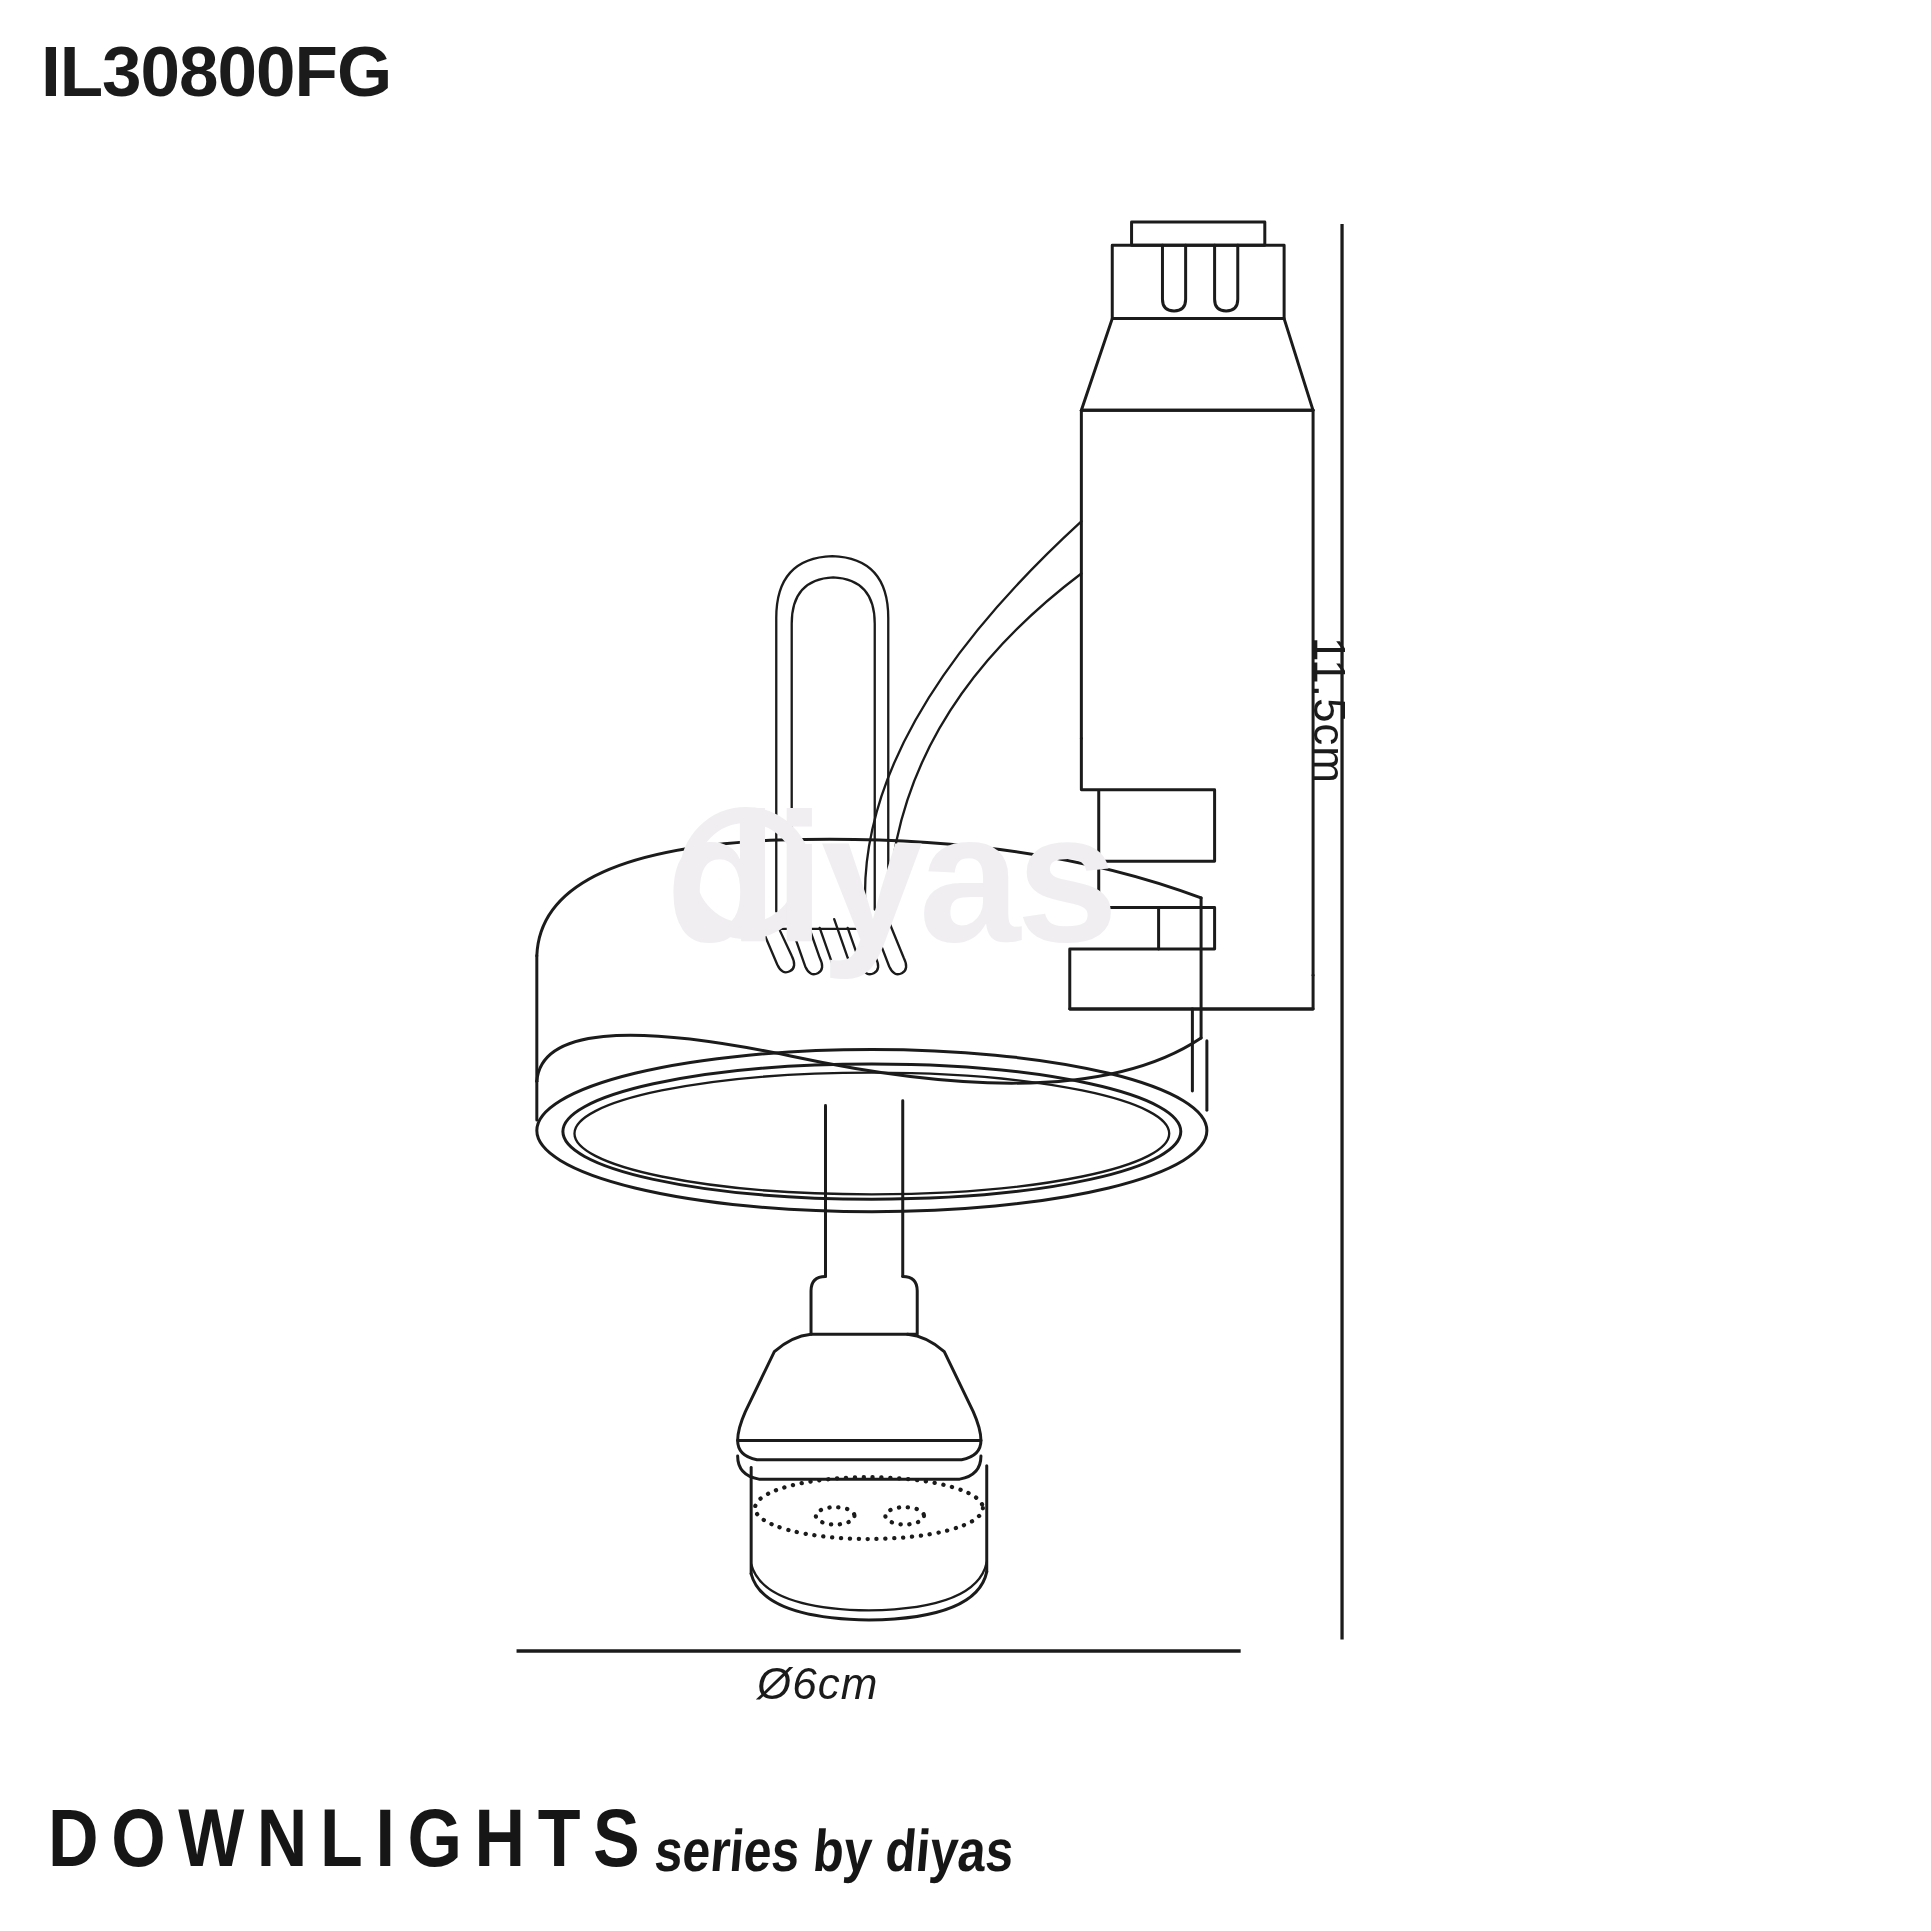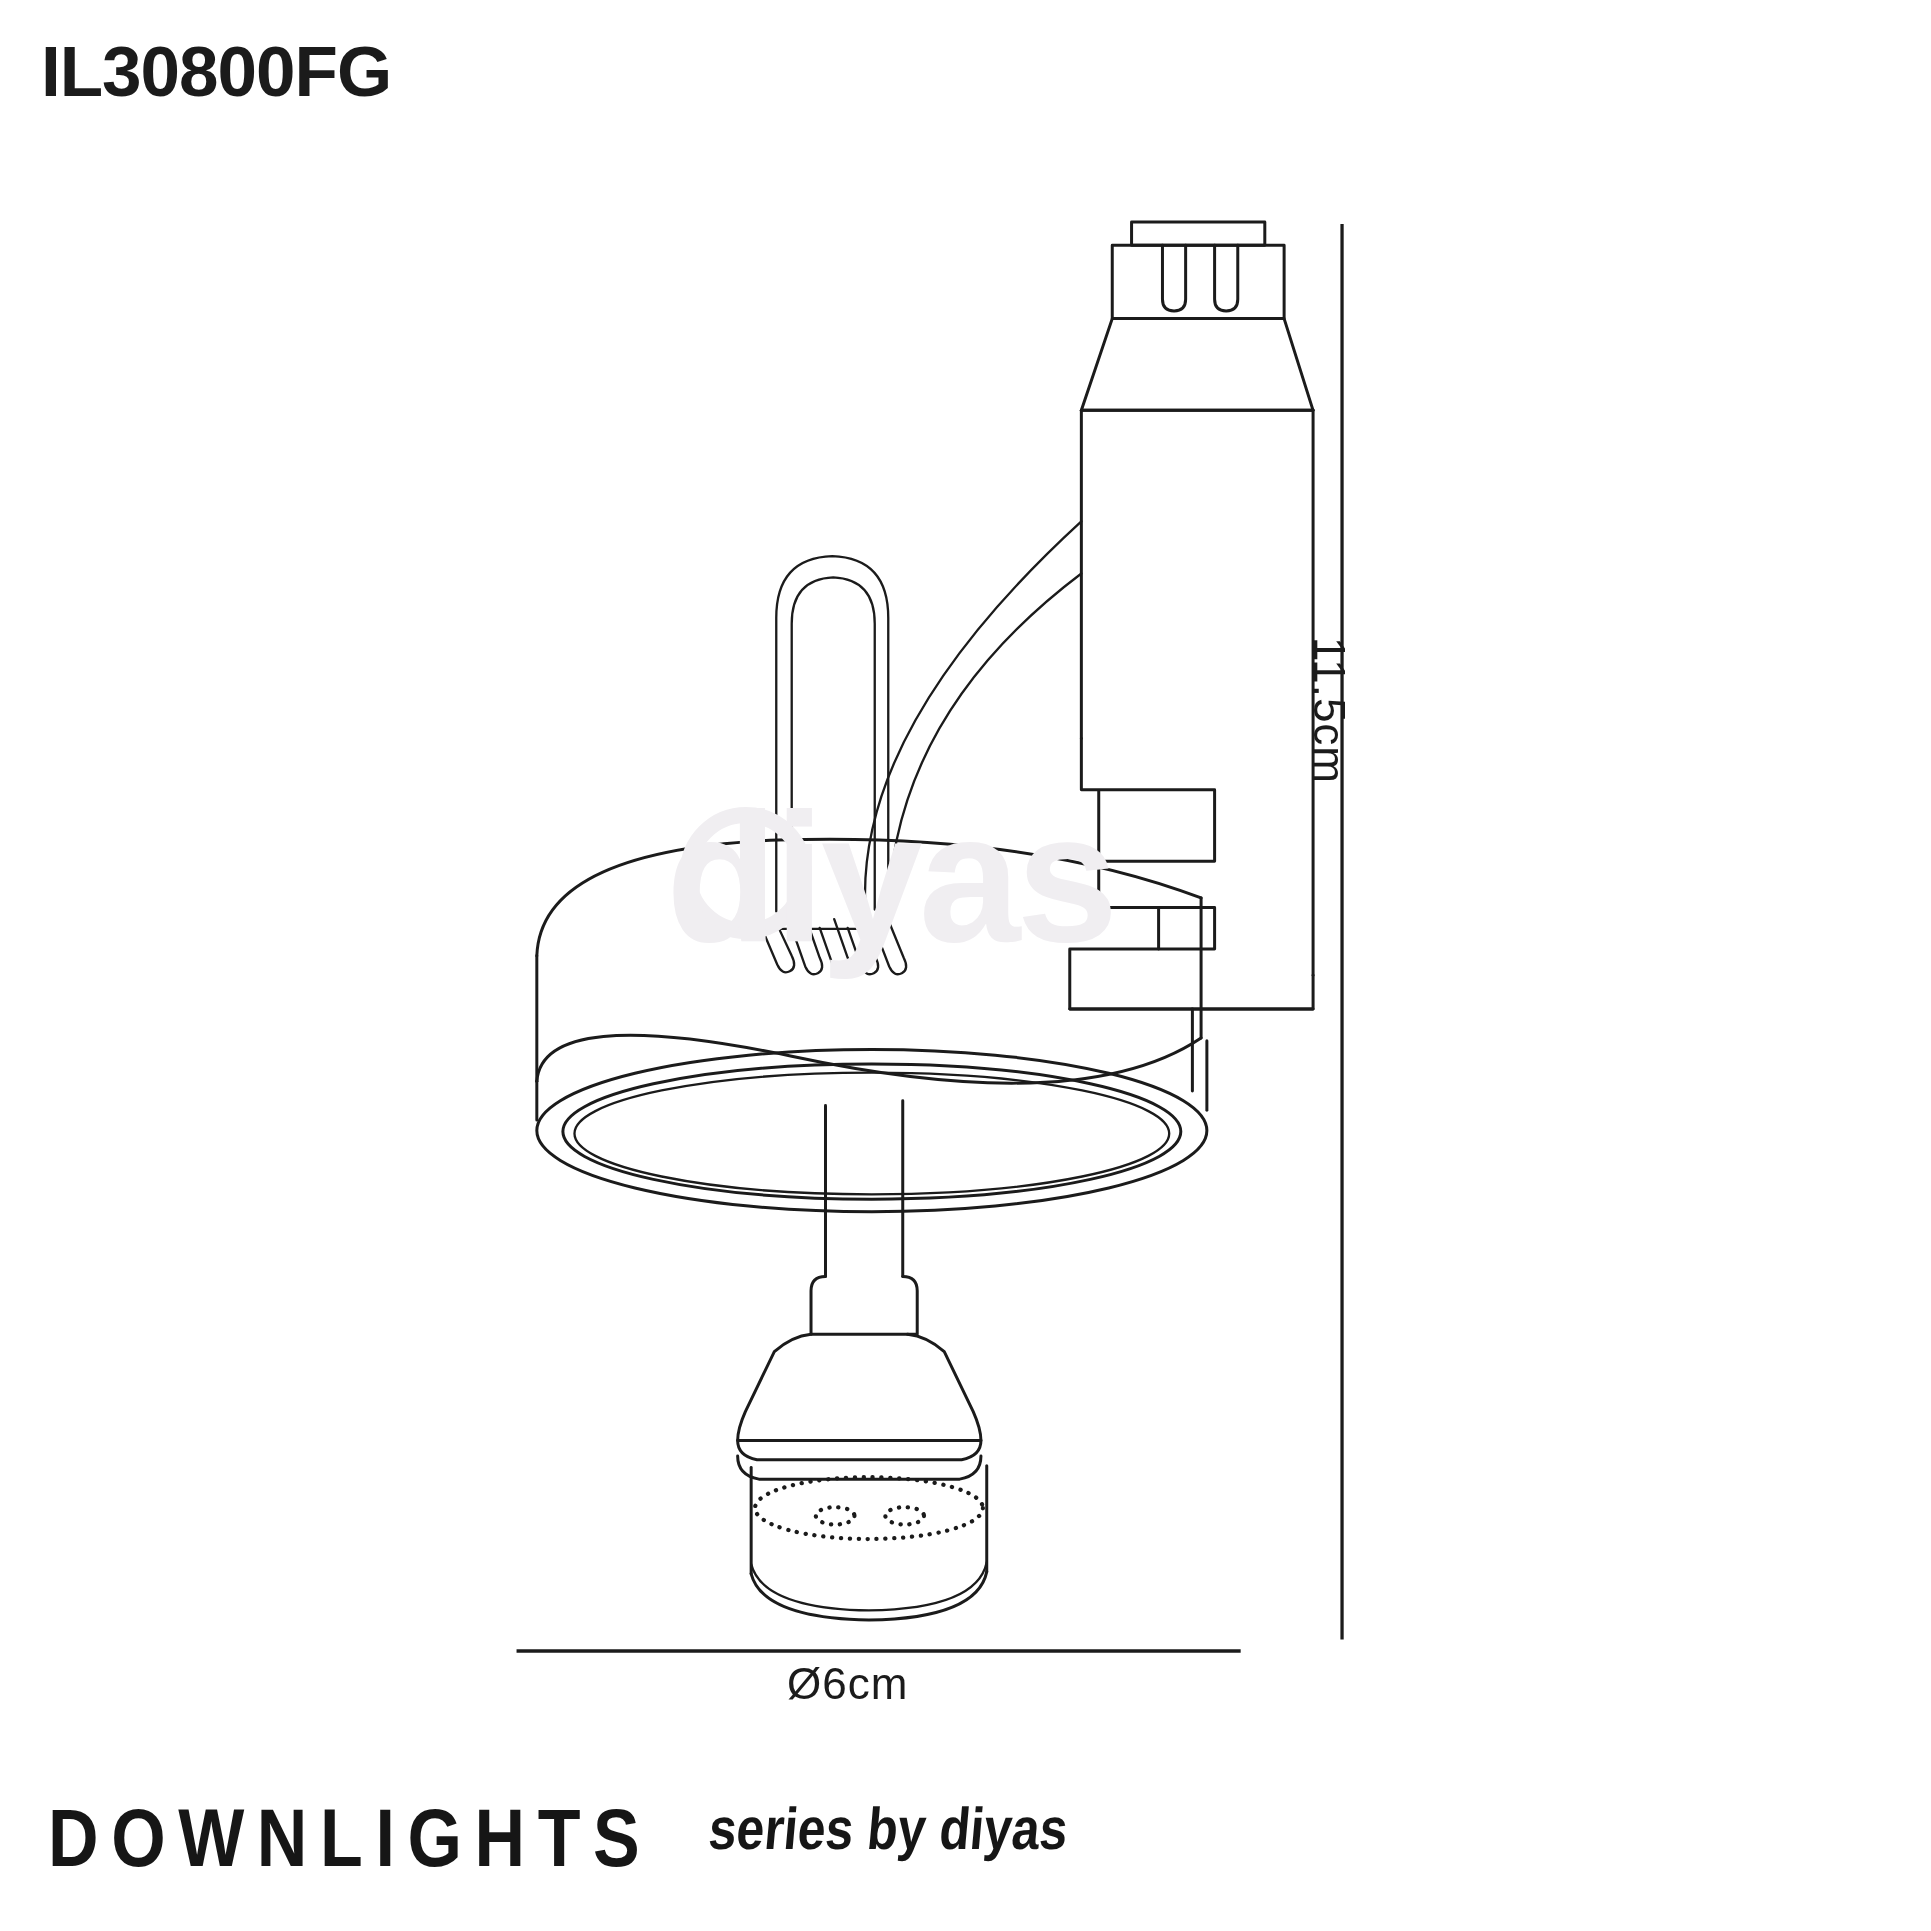--- a/index.html
+++ b/index.html
@@ -30,22 +30,21 @@
     letter-spacing: -1px;
     color: #1b1b1b;
     font-family: "Liberation Sans", sans-serif;
     white-space: nowrap;
   }
   .footer {
     position: absolute;
     left: 48px;
     bottom: 46px;
     display: flex;
-    align-items: flex-start;
-    gap: 54px;
+    align-items: flex-end;
     white-space: nowrap;
   }
   .footer-main {
     font-size: 70px;
     font-weight: 700;
     letter-spacing: 12.6px;
     color: #161616;
     transform: scaleY(1.16);
     transform-origin: left bottom;
     font-family: "Liberation Sans", sans-serif;
@@ -68,22 +67,23 @@
     font-family: "Liberation Sans", sans-serif;
     white-space: nowrap;
   }
   #dim-vertical-label {
     left: 1354px;
     top: 637px;
     transform: rotate(90deg);
     transform-origin: left top;
   }
   #dim-diameter-label {
-    left: 787px;
+    left: 757px;
     top: 1659px;
+    font-style: italic;
   }
   svg .ln {
     fill: none;
     stroke: #1b1b1b;
     stroke-width: 3.1;
     stroke-linejoin: round;
     stroke-linecap: round;
   }
   svg .ln-thin {
     fill: none;

